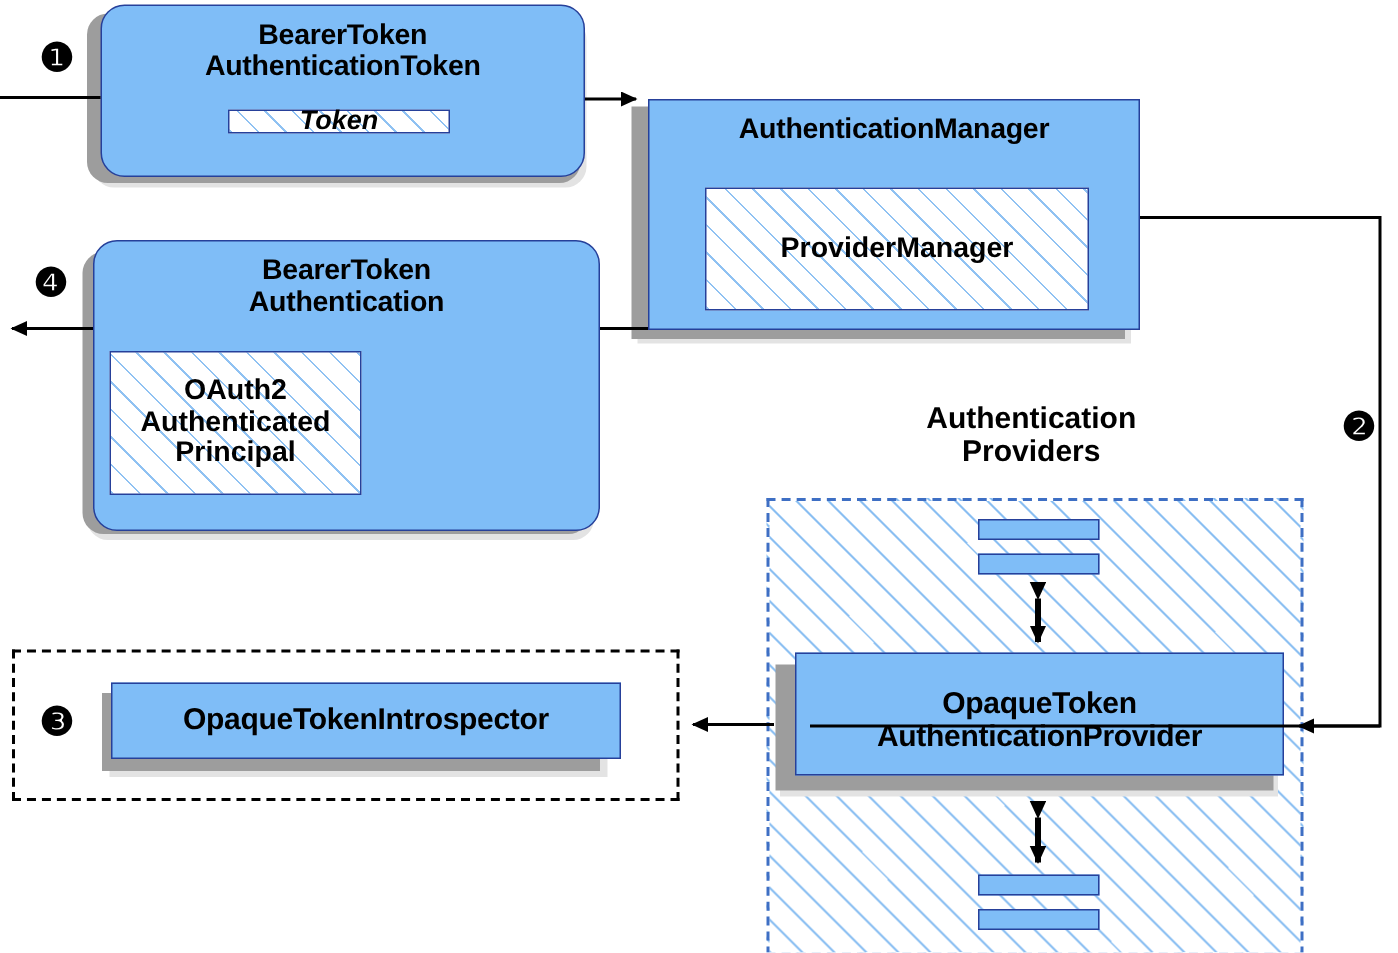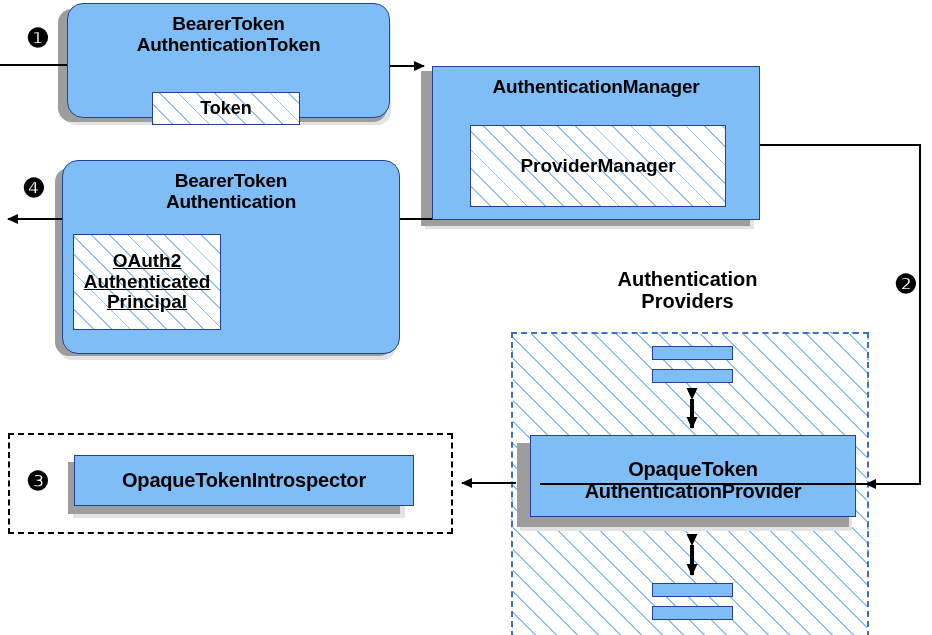--- a/index.html
+++ b/index.html
@@ -151,40 +151,40 @@
   <div class="dashed-black" style="left:8px; top:433px; width:445px; height:101px;"></div>
 
   <div class="dashed-blue-hatch" style="left:511px; top:332px; width:358px; height:305px;"></div>
 
   <div class="shadow2 rounded" style="left:62px; top:12px; width:329px; height:113px;"></div>
   <div class="shadow rounded" style="left:58px; top:9px; width:329px; height:113px;"></div>
   <div class="node rounded" style="left:67px; top:3px; width:323px; height:115px; font-size:19px;">
     <div class="node-title">BearerToken
 AuthenticationToken</div>
   </div>
-  <div class="hatch" style="left:152px; top:92px; width:148px; height:33px; font-size:18px;">
+  <div class="hatch" style="left:152px; top:73px; width:148px; height:16px; font-size:18px;font-style:italic;">
     <span>Token</span>
   </div>
 
   <div class="shadow2" style="left:425px; top:74px; width:329px; height:155px;"></div>
   <div class="shadow" style="left:421px; top:71px; width:329px; height:155px;"></div>
   <div class="node" style="left:432px; top:66px; width:328px; height:154px; font-size:19px;">
     <div class="node-title">AuthenticationManager</div>
   </div>
   <div class="hatch" style="left:470px; top:125px; width:256px; height:82px; font-size:19px;">
     <span>ProviderManager</span>
   </div>
 
   <div class="shadow2 rounded" style="left:58px; top:172px; width:338px; height:188px;"></div>
   <div class="shadow rounded" style="left:55px; top:168px; width:338px; height:188px;"></div>
   <div class="node rounded" style="left:62px; top:160px; width:338px; height:194px; font-size:19px;">
     <div class="node-title">BearerToken
 Authentication</div>
   </div>
-  <div class="hatch" style="left:73px; top:234px; width:148px; height:96px; font-size:19px;text-decoration:underline;">
+  <div class="hatch" style="left:73px; top:234px; width:168px; height:96px; font-size:19px;">
     <span>OAuth2
 Authenticated
 Principal</span>
   </div>
 
   <div class="shadow2" style="left:73px; top:466px; width:332px; height:52px;"></div>
   <div class="shadow" style="left:68px; top:462px; width:332px; height:52px;"></div>
   <div class="node" style="left:74px; top:455px; width:340px; height:51px; font-size:20px; justify-content:center;">
     <div class="node-title" style="margin-top:0;">OpaqueTokenIntrospector</div>
   </div>

